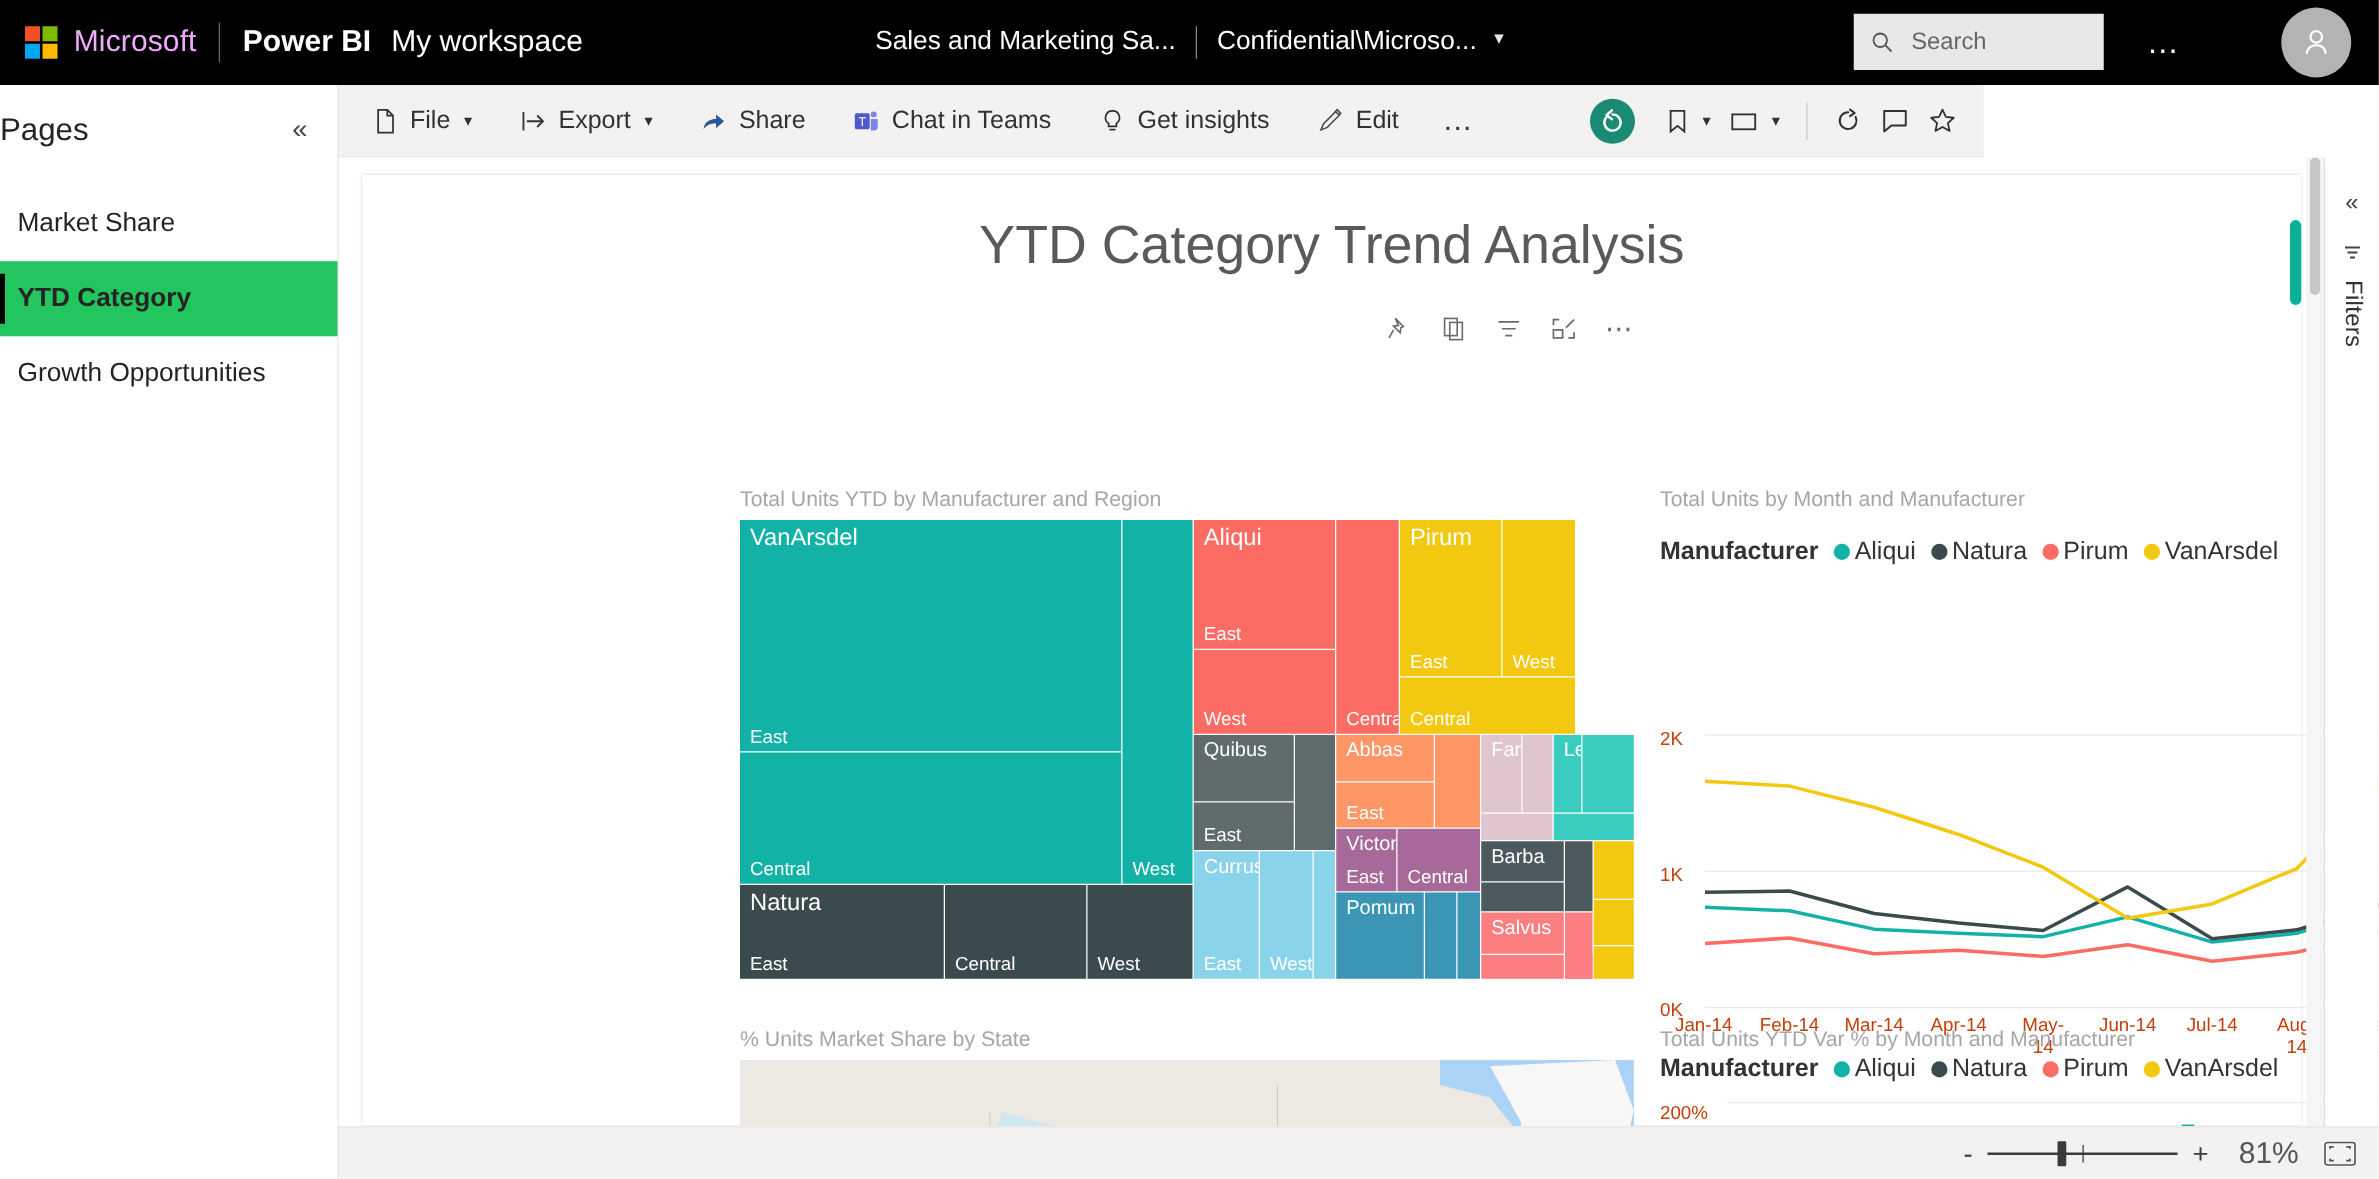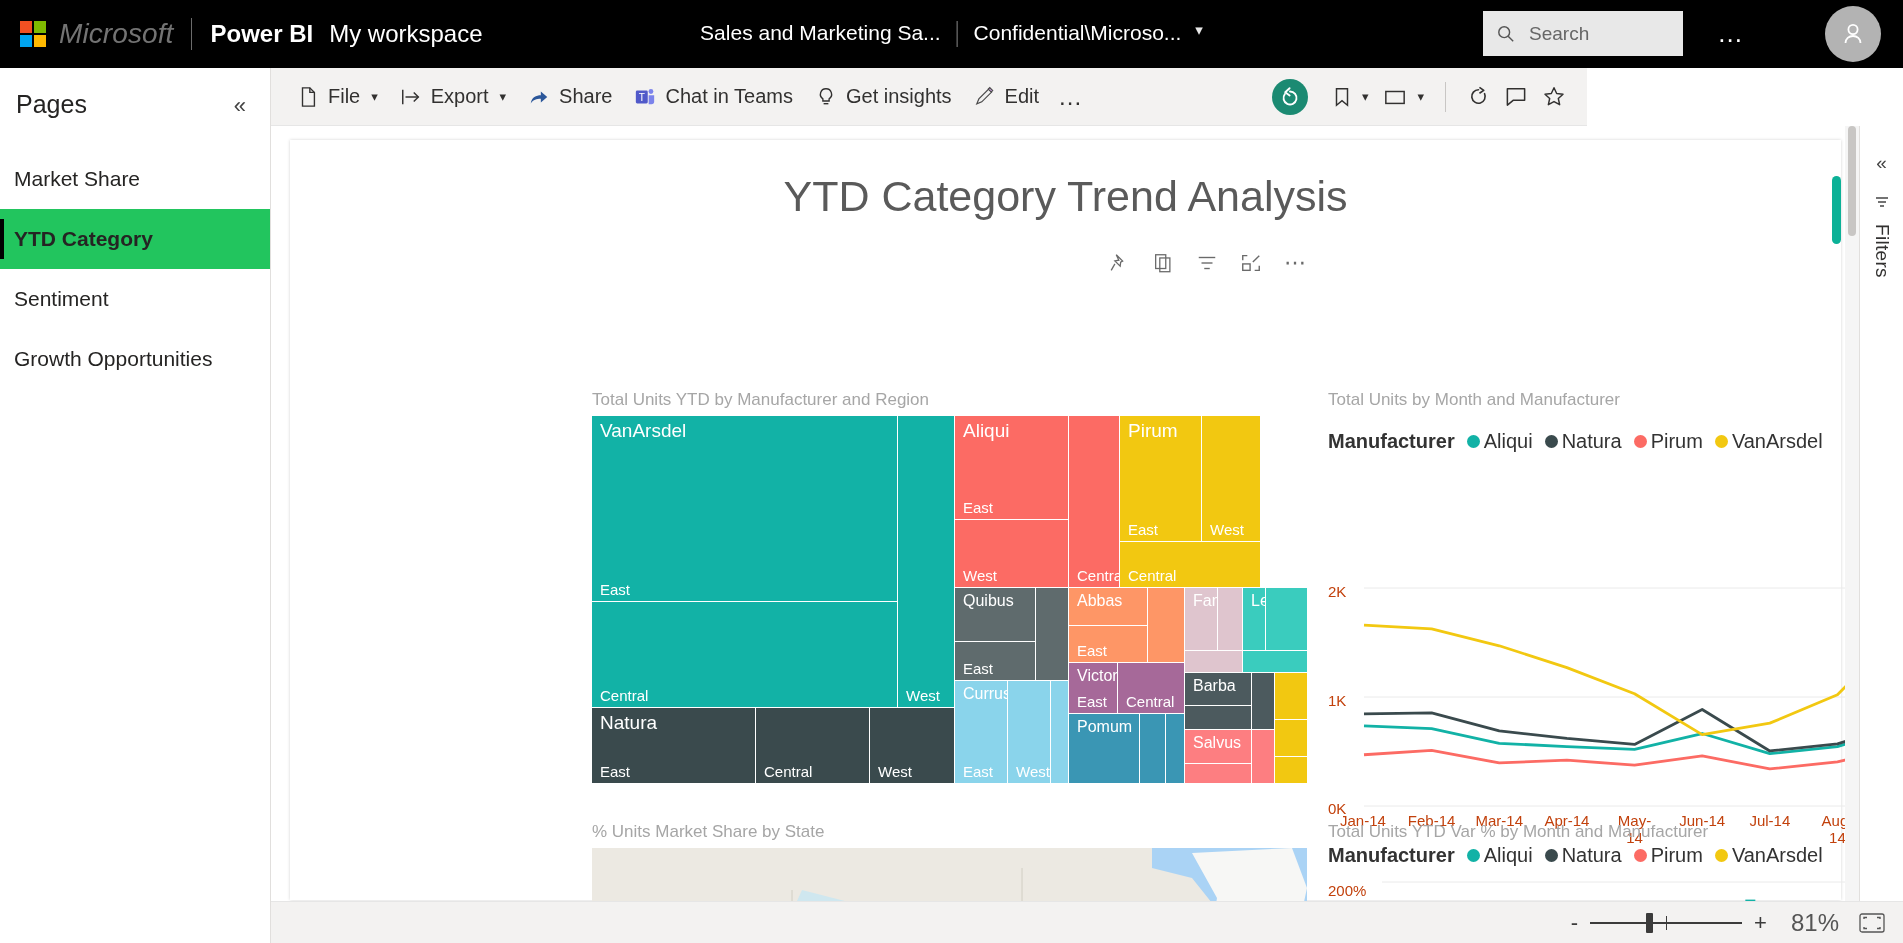--- a/index.html
+++ b/index.html
@@ -11,21 +11,21 @@
 
   
   #topbar {
     position: absolute; top: 0; left: 0; width: 1903px; height: 68px;
     background: #000; display: flex; align-items: center;
   }
   #ms-logo-wrap { display: flex; align-items: center; margin-left: 20px; }
   .ms-squares { width: 26px; height: 26px; display: grid;
     grid-template-columns: 1fr 1fr; grid-template-rows: 1fr 1fr; gap: 2.5px; }
   .ms-squares i { display: block; }
-  #ms-name { color: #737373; font-size: 28px; margin-left: 13px; letter-spacing: .1px; font-style: italic; }
+  #ms-name { color: #f0abfc; font-size: 24px; margin-left: 13px; letter-spacing: .1px; }
   .vdiv { width: 1px; height: 32px; background: #6b6b6b; margin: 0 18px; }
   #pbi-name { color: #fff; font-size: 24px; font-weight: bold; }
   #ws-name { color: #fff; font-size: 24px; margin-left: 16px; font-weight: 400; }
 
   #doc-center {
     position: absolute; left: 50%; transform: translateX(-50%);
     display: flex; align-items: flex-start; color: #fff; font-size: 21px;
     white-space: nowrap;
   }
   #doc-center .vdiv2 { width: 1px; height: 26px; background: #8a8a8a; margin: 0 16px; }
@@ -45,20 +45,21 @@
     position: absolute; right: 22px; top: 6px; width: 56px; height: 56px;
     border-radius: 50%; background: #b3b3b3; display: flex;
     align-items: center; justify-content: center;
   }
 
   
   #toolbar {
     position: absolute; top: 68px; left: 271px; width: 1316px; height: 58px;
     background: #f3f2f1; display: flex; align-items: center;
     border-bottom: 1px solid #e6e6e6;
+    gap: 16px;
   }
   .tb-item { display: flex; align-items: center; height: 40px; padding: 0 8px;
     cursor: default; margin-right: 6px; }
   .tb-item .lbl { font-size: 20px; color: #323130; margin-left: 9px; }
   .tb-item .chev { font-size: 13px; color: #323130; margin-left: 11px; }
   .tb-ico { width: 22px; height: 22px; flex: none; }
   #tb-dots { font-size: 24px; color: #323130; letter-spacing: 1px;
     margin-left: 6px; line-height: 16px; }
 
   #tb-right { position: absolute; right: 14px; display: flex; align-items: center; }
@@ -69,22 +70,22 @@
   .tb-r-item { display: flex; align-items: center; padding: 0 7px; }
   .tb-r-item .chev { font-size: 13px; color: #323130; margin-left: 9px; }
   #tb-sep { width: 1px; height: 30px; background: #c8c6c4; margin: 0 14px; }
 
   
   #sidebar {
     position: absolute; top: 68px; left: 0; width: 271px; height: 875px;
     background: #fff; border-right: 1px solid #e1dfdd;
   }
   #pages-header {
-    display: flex; align-items: flex-end; justify-content: space-between;
-    padding: 22px 24px 0 16px;
+    display: flex; align-items: flex-start; justify-content: space-between;
+    padding: 22px 24px 0 0;
   }
   #pages-title { font-size: 25px; color: #252423; }
   #collapse-icon { font-size: 22px; color: #444; }
   #pages-list { margin-top: 30px; }
   .page-item {
     height: 60px; display: flex; align-items: center; padding-left: 14px;
     font-size: 21px; color: #252423; position: relative;
   }
   .page-item.active { background: #22c55e; font-weight: 600; }
   .page-item.active::before {
@@ -228,23 +229,20 @@
   <div id="pages-header">
     <span id="pages-title">Pages</span>
     <span id="collapse-icon">«</span>
   </div>
   <div id="pages-list">
     <div class="page-item">
       <span>Market Share</span>
     </div>
     <div class="page-item active">
       <span>YTD Category</span>
-    </div>
-    <div class="page-item">
-      <span>Sentiment</span>
     </div>
     <div class="page-item">
       <span>Growth Opportunities</span>
     </div>
   </div>
 </div>
 
 <div id="toolbar">
   <div class="tb-item" style="margin-left:18px">
     <svg class="tb-ico" viewBox="0 0 24 24">

